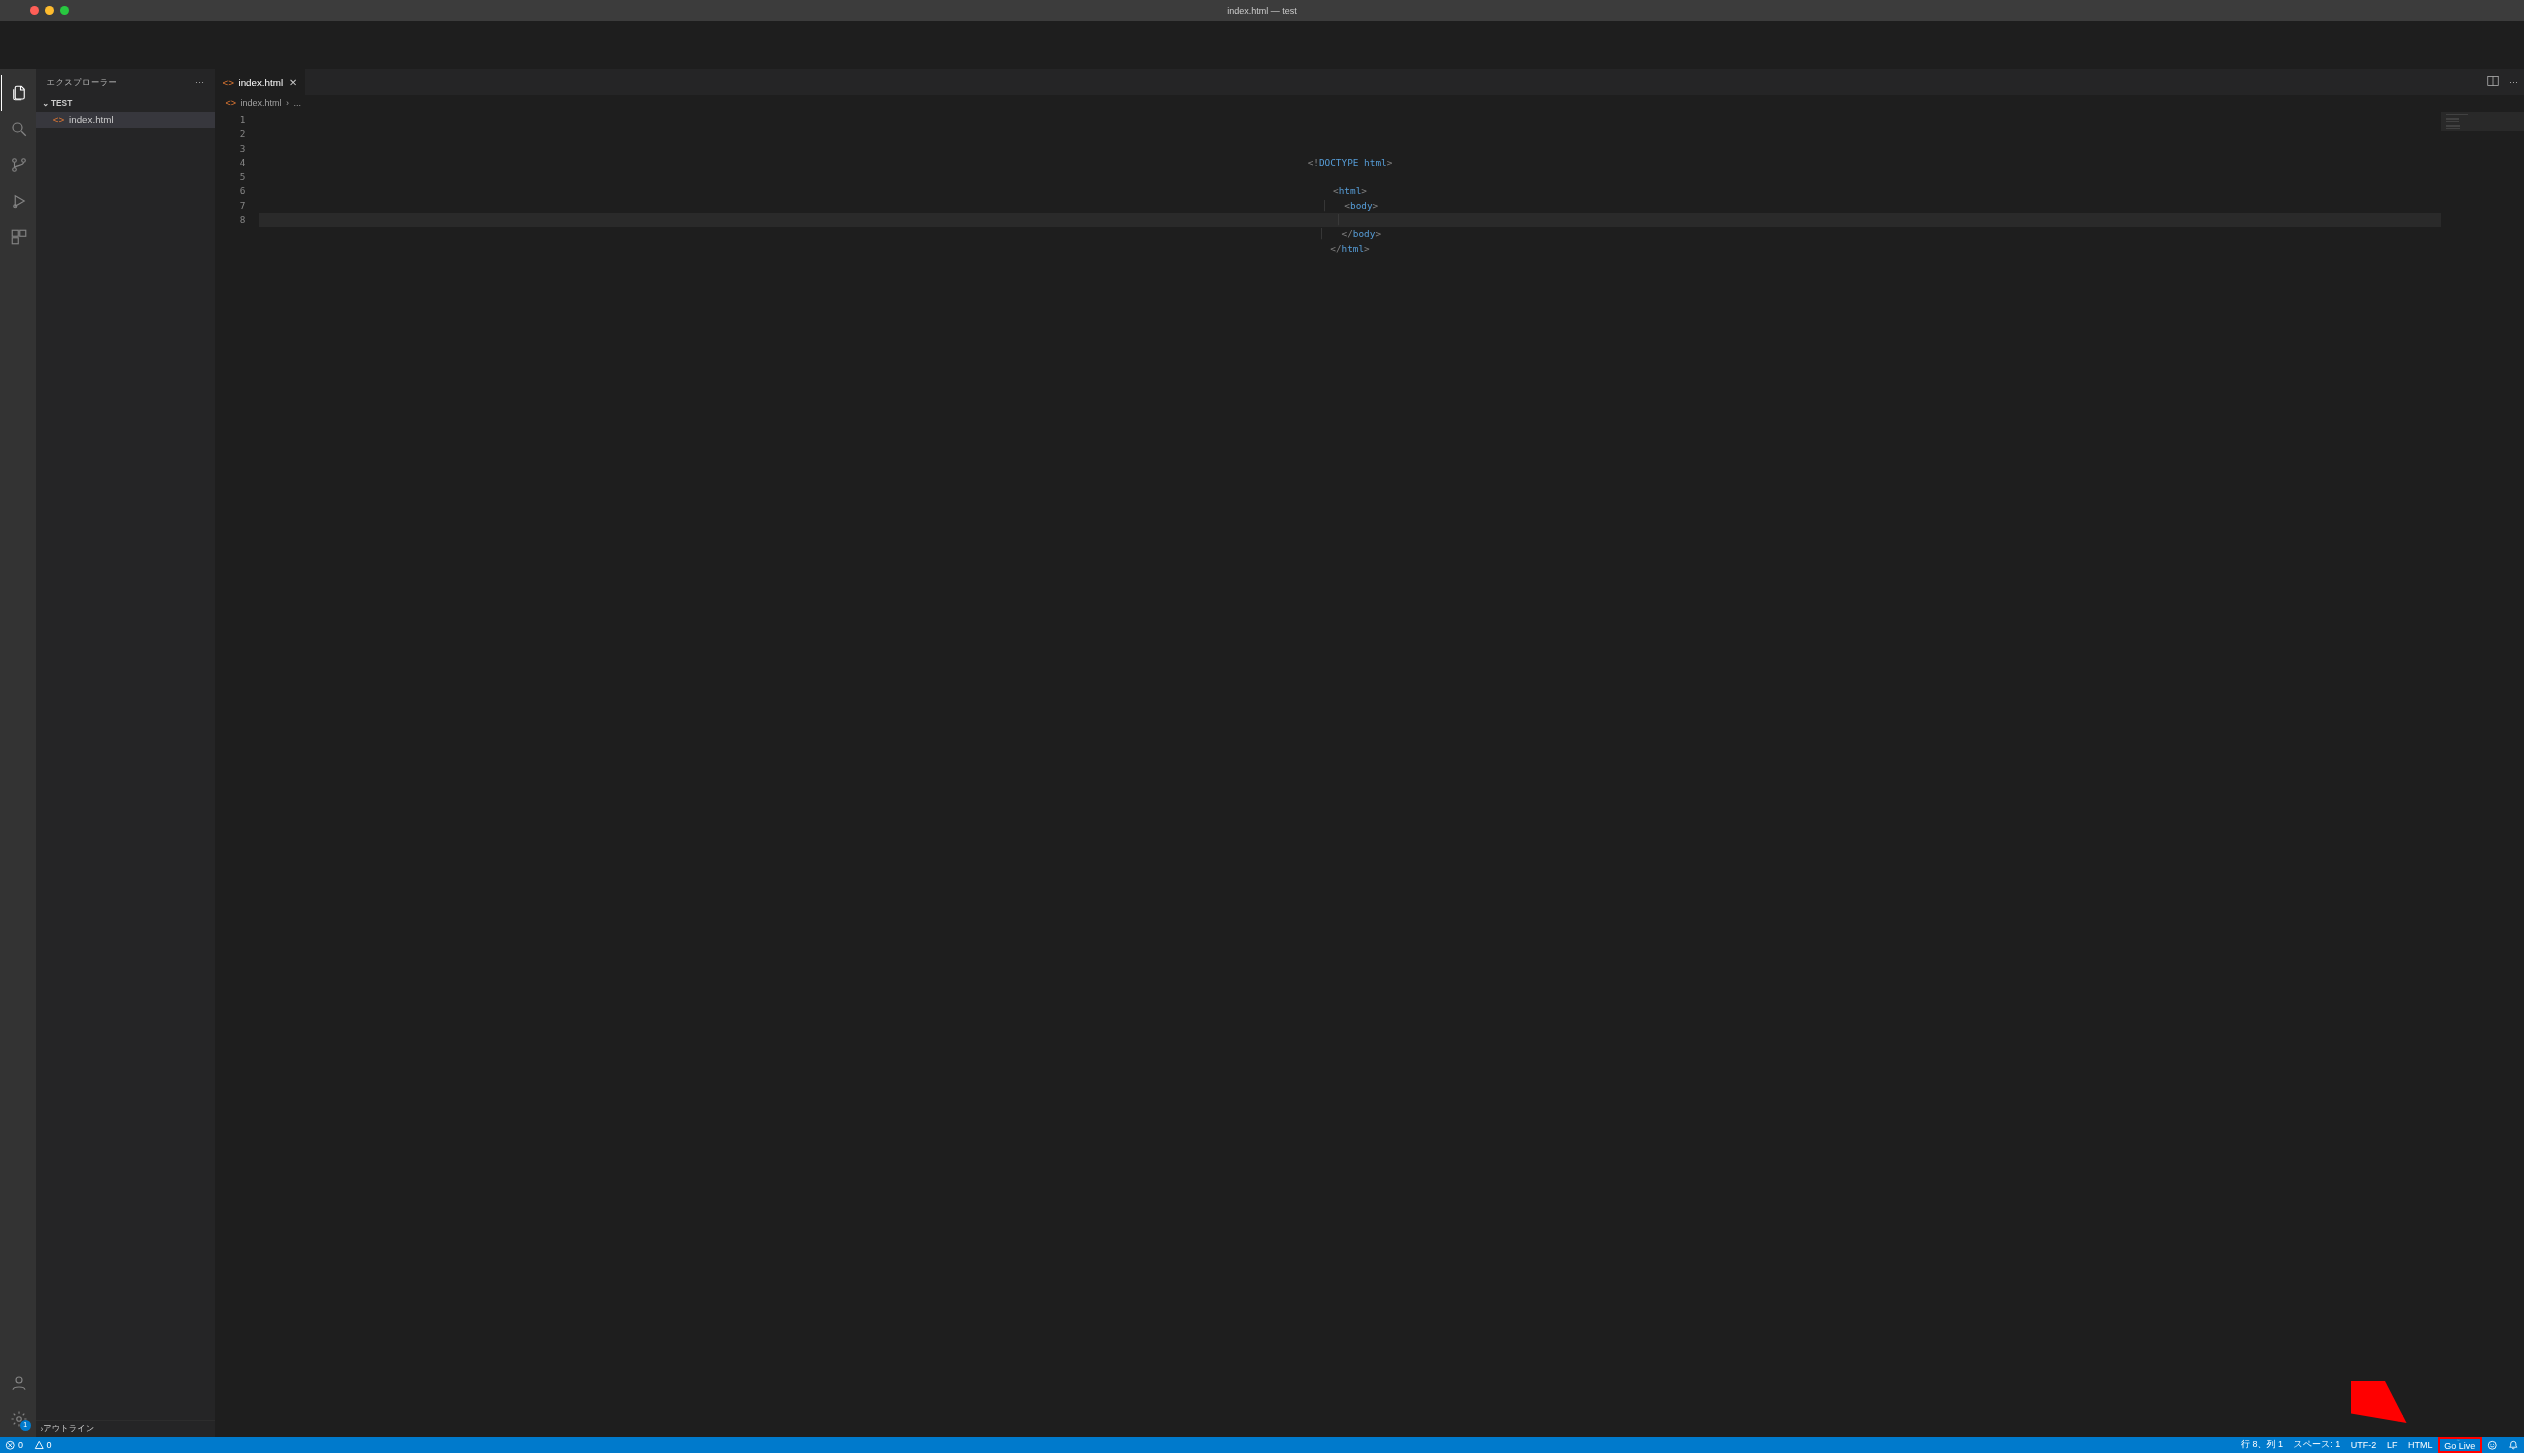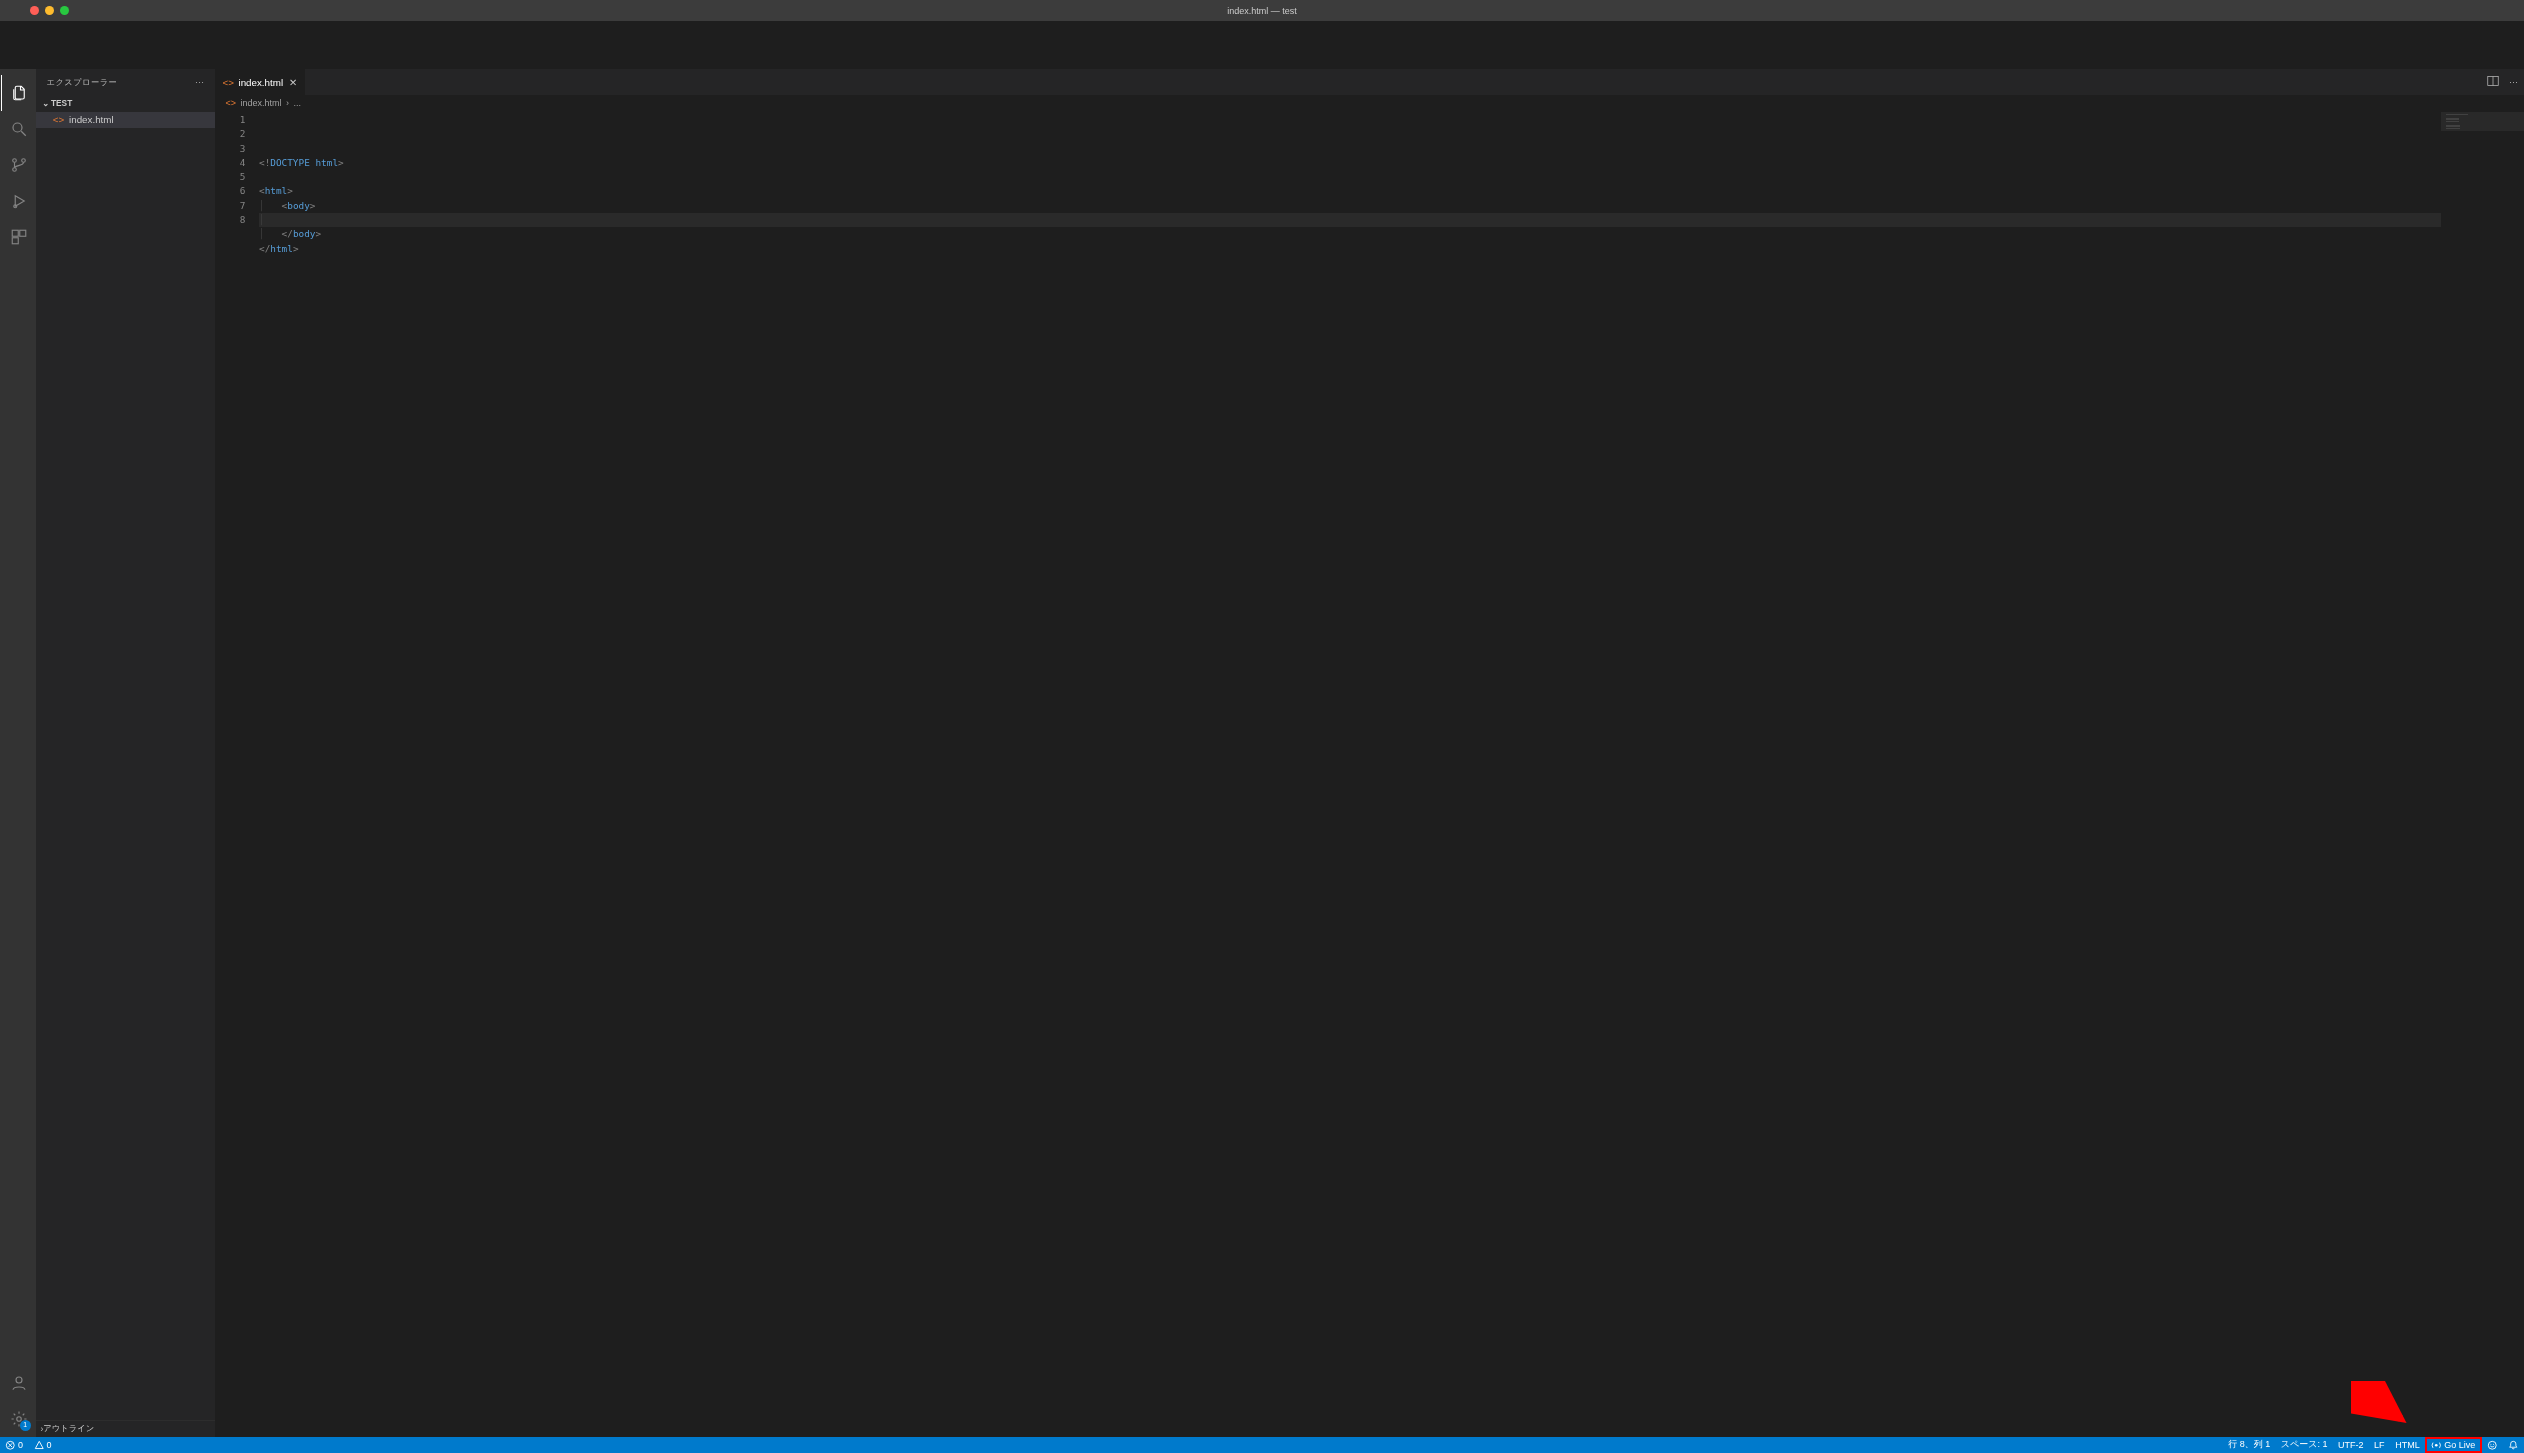--- a/index.html
+++ b/index.html
@@ -144,21 +144,21 @@
   }
   .code .tok-gray    { color: #808080; }
   .code .tok-doctype { color: #569cd6; }
   .code .tok-tag     { color: #569cd6; }
   .code .tok-text    { color: #d4d4d4; }
   .code .indent-guide { color: #404040; }
   .current-line-hl {
     position: absolute; left: 0; right: 0; height: 14.3px;
     background: #2a2a2a; z-index: 0;
   }
-  .code-lines { position: relative; z-index: 1; }
+  .code-lines { position: relative; z-index: 1; text-align: center; }
 
   .minimap {
     width: 83px; background: #1e1e1e; position: relative;
   }
   .minimap-viewport {
     position: absolute; top: 0; left: 0; right: 0; height: 19.5px;
     background: rgba(255,255,255,0.05);
   }
   .minimap-blip {
     position: absolute; left: 4.5px; height: 1.5px;
@@ -179,21 +179,21 @@
     display: flex; align-items: stretch; font-size: 9px;
   }
   .status-left, .status-right { display: flex; align-items: stretch; }
   .status-right { margin-left: auto; }
   .status-item {
     display: flex; align-items: center; padding: 0 5.3px;
     cursor: pointer;
   }
   .status-item svg { width: 10.5px; height: 10.5px; margin-right: 2.3px; }
   .status-item.go-live {
-    border: 2.3px solid #ff0000; padding: 0 4.5px;
+    border: 2.3px solid #ff0000; padding: 0 4.5px; flex-direction: column;
   }
   .status-item.feedback svg,
   .status-item.bell svg { margin-right: 0; }
 </style>
 </head>
 <body>
 
 <div class="titlebar">
   <div class="traffic-lights">
     <div class="tl red"></div>

